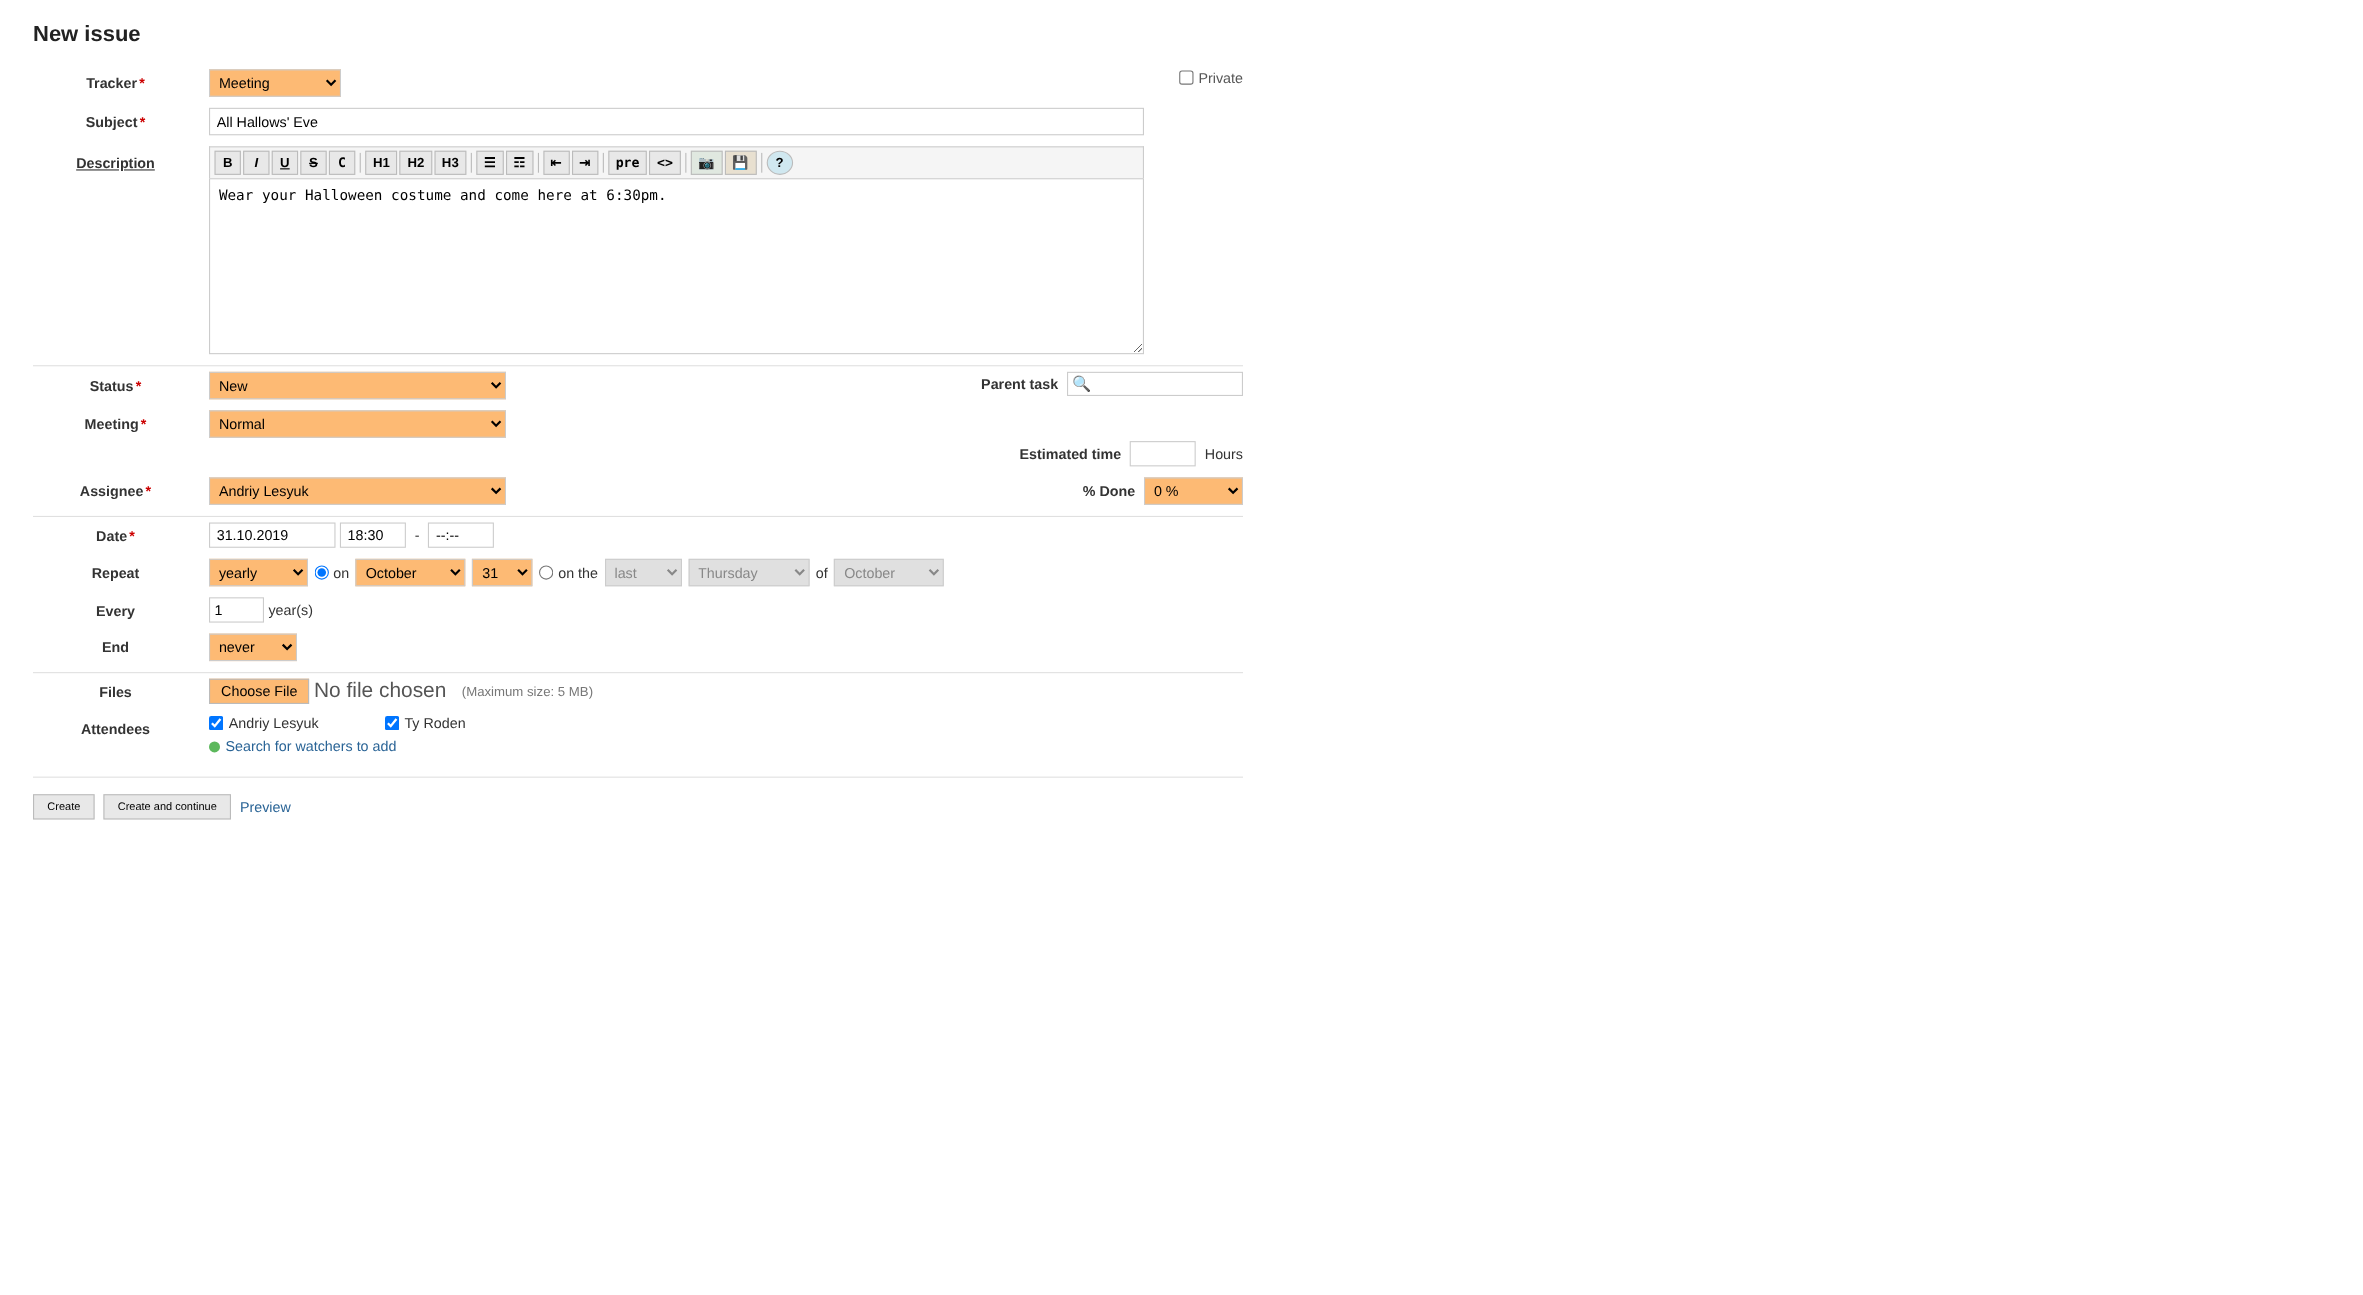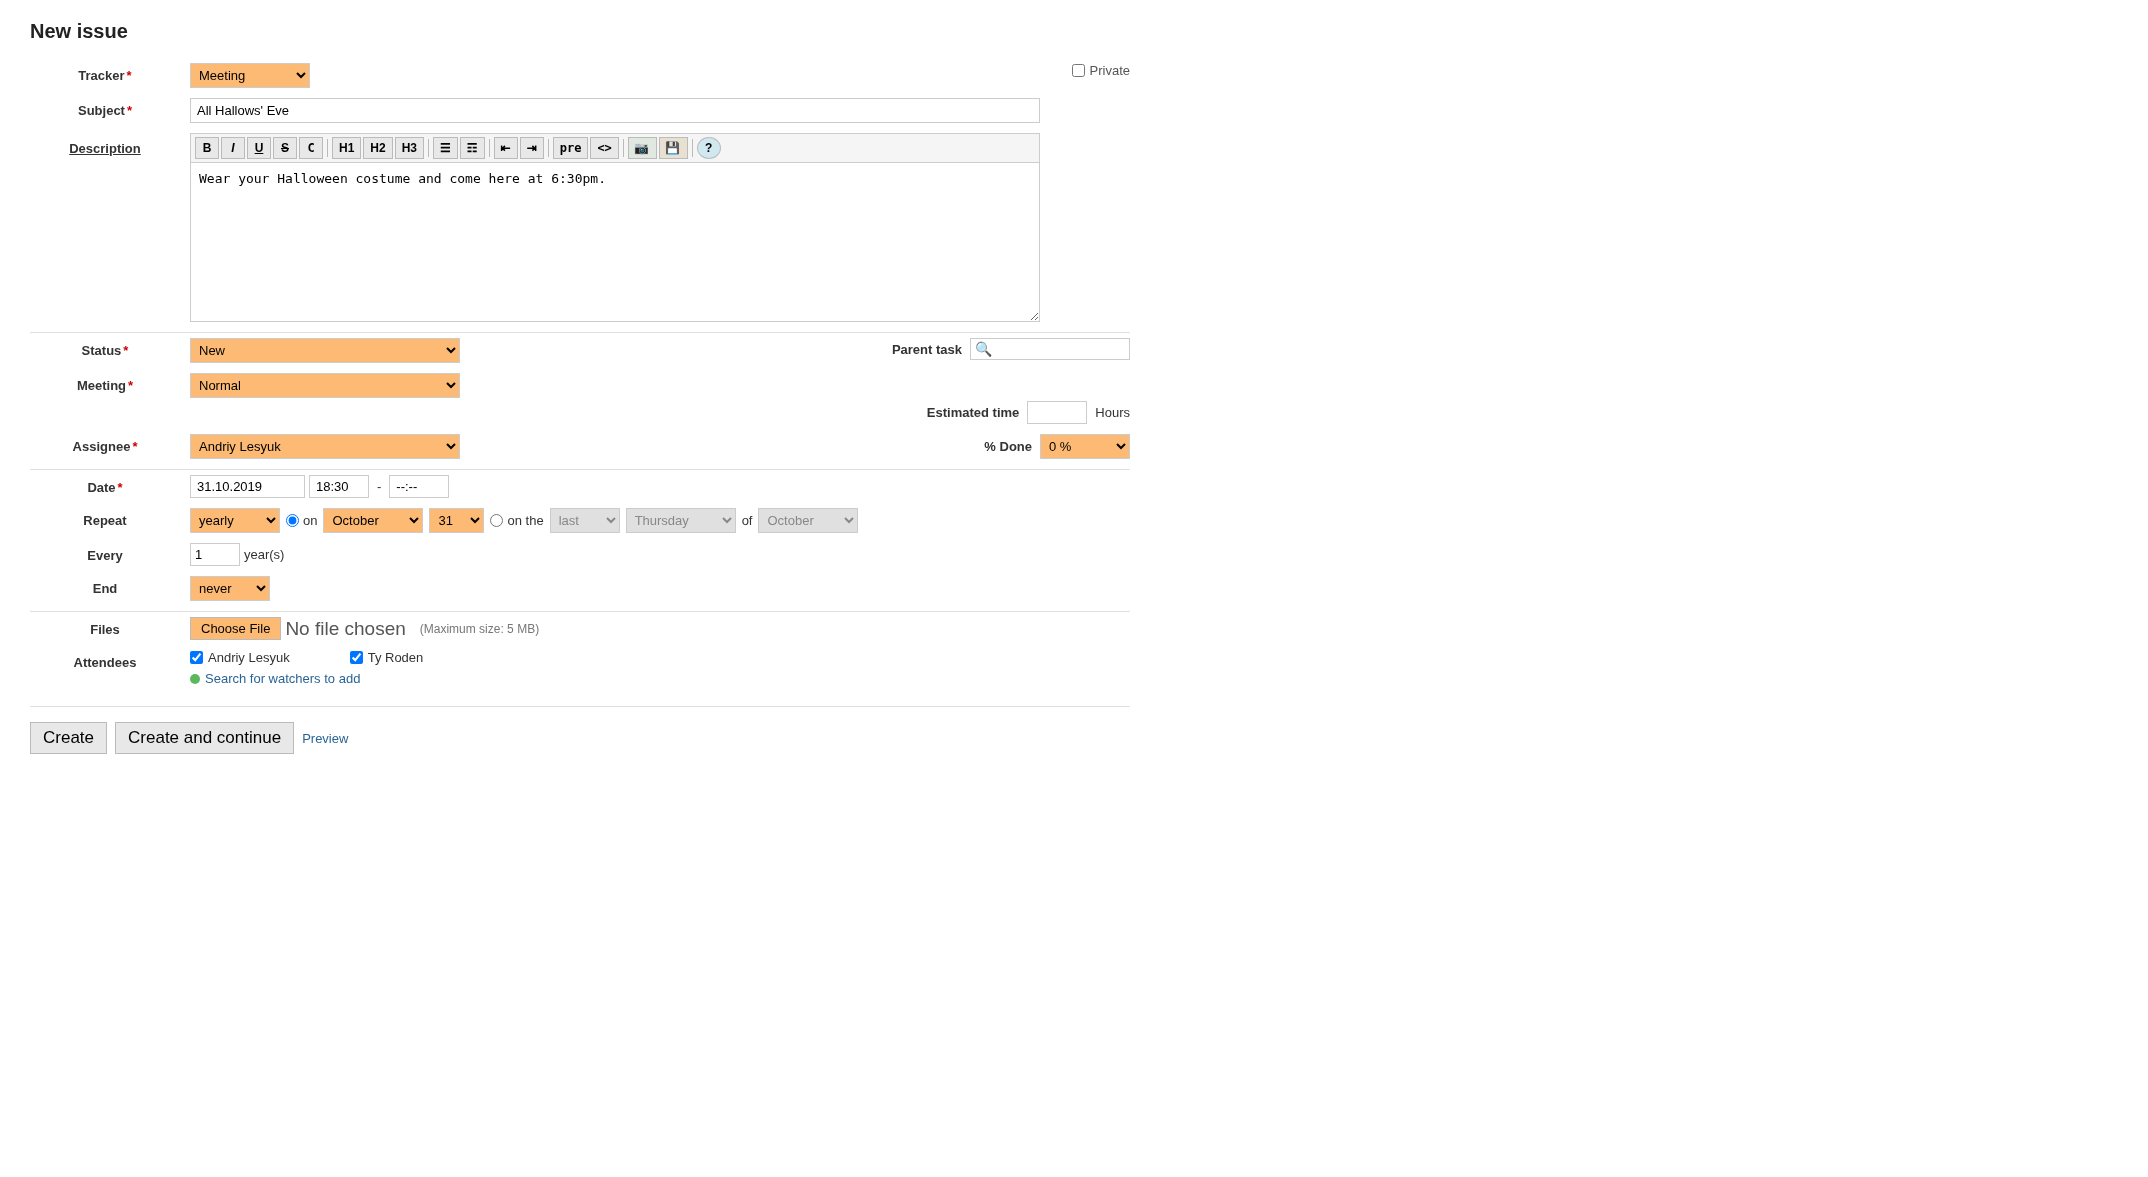--- a/index.html
+++ b/index.html
@@ -210,21 +210,21 @@
       align-items: center;
       margin-top: 20px;
       padding-top: 15px;
       border-top: 1px solid #e0e0e0;
     }
     .btn-create {
       padding: 5px 12px;
       border: 1px solid #bbb;
       background: #e8e8e8;
       cursor: pointer;
-      font-size: 17px;
+      font-size: 10px;
     }
     .btn-preview {
       background: none;
       border: none;
       color: #2a6496;
       cursor: pointer;
       font-size: 13px;
       text-decoration: none;
     }
     .description-container {

